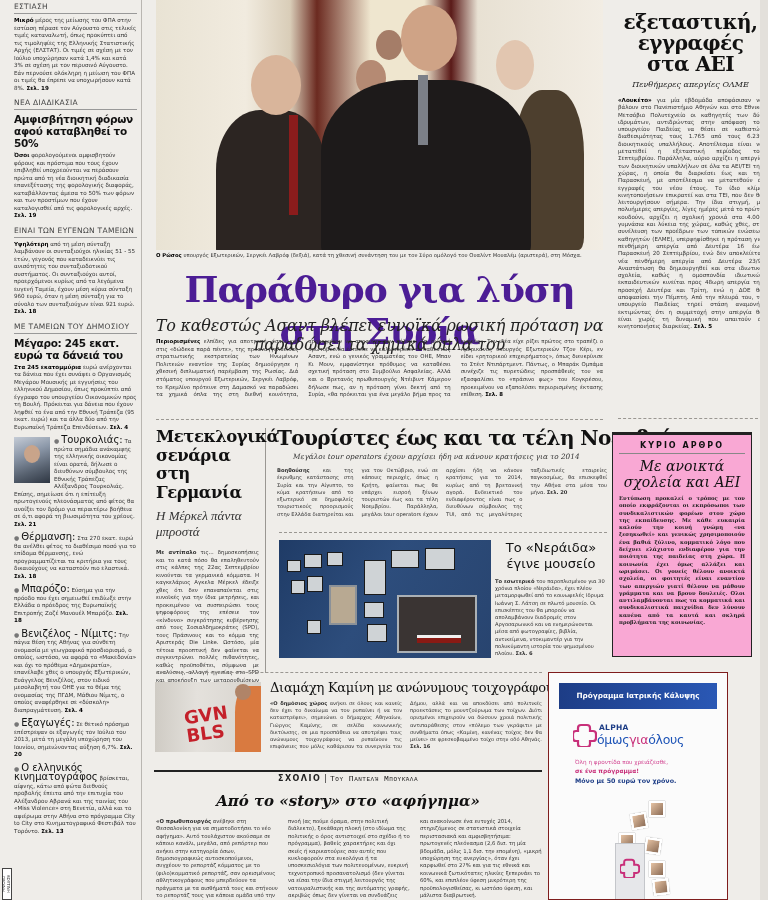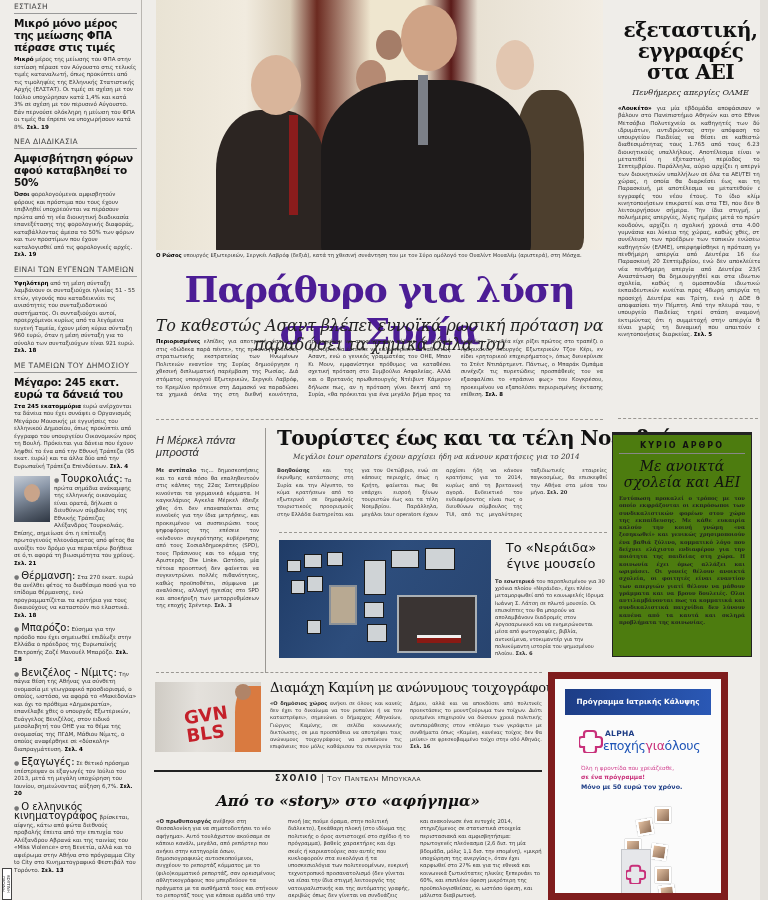--- a/index.html
+++ b/index.html
@@ -41,73 +41,73 @@
 
   
   .lead-head { position: absolute; left: 152px; top: 268px; width: 455px; text-align: center; font-family: "DejaVu Serif", serif; font-size: 36px; letter-spacing: -1px; color: #4c1d95; line-height: 42px; }
   .lead-sub { position: absolute; left: 152px; top: 316px; width: 455px; text-align: center; font-family: "DejaVu Serif", serif; font-style: italic; font-size: 16px; color: #222; letter-spacing: -.2px; }
   .lead-body { position: absolute; left: 156px; top: 338px; width: 447px; column-count: 3; column-gap: 10px; font-size: 5.4px; line-height: 7.6px; color: #333; text-align: justify; }
   .lead-body b { color: #000; }
   .dash { position: absolute; border-top: 1px dashed #9a9792; }
 
   
   .right { position: absolute; left: 618px; top: 0; width: 145px; }
-  .right h2 { font-family: "DejaVu Serif", serif; font-size: 20px; line-height: 21px; text-align: center; color: #111; letter-spacing: -.5px; margin-top: 20px; }
+  .right h2 { font-family: "DejaVu Serif", serif; font-size: 20px; line-height: 21px; text-align: center; color: #111; letter-spacing: -.5px; margin-top: 12px; }
   .right .sub { font-family: "DejaVu Serif", serif; font-style: italic; font-size: 8px; text-align: center; margin: 5px 0 8px; color: #222; }
   .right p { font-size: 5.6px; line-height: 7.3px; color: #333; text-align: justify; }
   .right b { color: #000; }
 
   
   .germany { position: absolute; left: 156px; top: 428px; width: 110px; border-right: 1px solid #9a9792; padding-right: 6px; height: 245px; }
   .germany h2 { font-family: "DejaVu Serif", serif; font-size: 16.5px; line-height: 18.5px; color: #111; letter-spacing: -.5px; }
-  .germany .sub { font-family: Liberation Sans, sans-serif; font-style: italic; font-size: 11px; margin: 6px 0 9px; color: #333; }
+  .germany .sub { font-family: Liberation Serif, serif; font-style: italic; font-size: 13px; margin: 6px 0 9px; color: #333; }
   .germany p { font-size: 5.4px; line-height: 7.5px; color: #333; text-align: justify; }
 
   
   .tourism { position: absolute; left: 277px; top: 426px; width: 330px; }
   .tourism h2 { font-family: "DejaVu Serif", serif; font-size: 20px; line-height: 24px; color: #111; letter-spacing: -.6px; white-space: nowrap; }
   .tourism .sub { font-family: "DejaVu Serif", serif; font-style: italic; font-size: 7.3px; color: #333; margin: 2px 16px 6px; }
   .tourism .body { column-count: 4; column-gap: 8px; font-size: 5.2px; line-height: 7.3px; color: #333; text-align: justify; }
 
   
   .museum-photo { position: absolute; left: 279px; top: 540px; width: 212px; height: 118px; overflow: hidden; background: linear-gradient(120deg,#1f3b66 0%,#2d4d7c 45%,#28446f 100%); }
   .museum-photo .frame { position: absolute; background: #cfd3d6; border: 1px solid #1a1a1a; }
   .museum-photo .case { position: absolute; left: 118px; top: 55px; width: 80px; height: 58px; background: #3a3433; border: 2px solid #aab0b5; }
   .museum-photo .ship { position: absolute; left: 138px; top: 95px; width: 44px; height: 8px; background: #8a1a14; border-top: 3px solid #f0f0f0; }
   .museum-photo .showcase { position: absolute; left: 50px; top: 45px; width: 28px; height: 40px; background: #b8a992; border: 2px solid #8b9198; }
   .museum { position: absolute; left: 495px; top: 540px; width: 112px; }
   .museum h3 { font-family: "DejaVu Sans", sans-serif; font-weight: normal; font-size: 13px; line-height: 16px; text-align: center; color: #111; }
   .museum p { font-size: 5.2px; line-height: 7.2px; color: #333; margin-top: 6px; }
 
   
-  .editorial { position: absolute; left: 612px; top: 432px; width: 140px; height: 225px; border: 1px solid #222; border-top: 3px solid #222; background: #4d7c0f; padding: 6px 6px; }
+  .editorial { position: absolute; left: 612px; top: 432px; width: 140px; height: 225px; border: 1px solid #222; border-top: 3px solid #222; background: #f9a8d4; padding: 6px 6px; }
   .editorial .kick { font-size: 8px; font-weight: bold; letter-spacing: 2px; text-align: center; color: #111; border-bottom: 1px solid #888; padding-bottom: 3px; }
   .editorial h3 { font-family: "DejaVu Serif", serif; font-style: italic; font-weight: normal; font-size: 14px; line-height: 16px; text-align: center; margin: 4px 0 5px; color: #111; }
   .editorial p { font-family: "DejaVu Serif", serif; font-size: 5.3px; line-height: 7.3px; color: #222; text-align: justify; font-weight: bold; }
 
   
   .graffiti-photo { position: absolute; left: 155px; top: 682px; width: 106px; height: 70px; overflow: hidden; background: linear-gradient(90deg,#cfcbc4 0%,#e4e1dc 40%,#d7d3cd 100%); }
   .graffiti-photo .tag { position: absolute; left: 30px; top: 22px; font-family: "DejaVu Sans", sans-serif; font-size: 18px; font-weight: bold; color: #c4202a; line-height: 18px; transform: rotate(-8deg); }
   .graffiti-photo .man { position: absolute; left: 80px; top: 4px; width: 30px; height: 66px; background: #d97a40; border-radius: 40% 0 0 0; }
   .graffiti-photo .manh { position: absolute; left: 80px; top: 2px; width: 16px; height: 16px; border-radius: 50%; background: #b08468; }
   .graffiti { position: absolute; left: 270px; top: 680px; width: 272px; }
   .graffiti h3 { font-family: "DejaVu Serif", serif; font-weight: normal; font-size: 13px; color: #111; letter-spacing: -.3px; white-space: nowrap; }
   .graffiti .body { column-count: 2; column-gap: 8px; font-size: 5.1px; line-height: 7.2px; color: #333; margin-top: 5px; text-align: justify; }
 
   
   .rule-thick { position: absolute; left: 154px; top: 770px; width: 388px; border-top: 2px solid #222; }
   .comment-kick { position: absolute; left: 154px; top: 774px; width: 388px; text-align: center; font-size: 8px; color: #222; }
   .comment-kick .k { font-weight: bold; letter-spacing: 1.5px; margin-top: 43px; }
   .comment-kick .sep { margin: 0 3px; }
-  .comment-kick .by { font-family: Liberation Sans, sans-serif; font-variant: small-caps; letter-spacing: .5px; }
+  .comment-kick .by { font-family: Liberation Mono, monospace; font-variant: small-caps; letter-spacing: .5px; }
   .comment-head { position: absolute; left: 154px; top: 792px; width: 388px; text-align: center; font-family: "DejaVu Serif", serif; font-style: italic; font-size: 15px; color: #111; }
   .comment-body { position: absolute; left: 156px; top: 818px; width: 386px; column-count: 3; column-gap: 10px; font-size: 5.3px; line-height: 7.4px; color: #333; }
 
   
-  .ad { position: absolute; left: 548px; top: 672px; width: 180px; height: 228px; border: 7px solid #7f1d1d; background: #fbfbfb; overflow: hidden; }
+  .ad { position: absolute; left: 548px; top: 672px; width: 180px; height: 228px; border: 1px solid #7f1d1d; background: #fbfbfb; overflow: hidden; }
   .ad .bar { margin: 10px 10px 0; height: 26px; background: linear-gradient(90deg,#1d3d86,#2a58b5); color: #fff; font-size: 7.3px; font-weight: bold; text-align: center; line-height: 26px; }
   .ad .brand { margin: 14px 0 0 24px; position: relative; height: 32px; }
   .ad .cross { position: absolute; left: 0; top: 0; width: 24px; height: 24px; }
   .ad .alpha { position: absolute; left: 26px; top: 0; font-size: 7.5px; color: #1d3d86; font-weight: bold; letter-spacing: .3px; }
   .ad .yg { position: absolute; left: 24px; top: 9px; font-size: 12.5px; color: #1f55b7; letter-spacing: -.3px; }
   .ad .yg .pink { color: #c8307a; }
   .ad .t1 { margin: 4px 0 0 26px; font-size: 5.7px; color: #d24591; }
   .ad .t2 { margin: 3px 0 0 26px; font-size: 5.9px; color: #c8307a; font-weight: bold; }
   .ad .t3 { margin: 3px 0 0 26px; font-size: 6.3px; color: #1d3d86; font-weight: bold; }
   .ad .pic { position: absolute; width: 16px; height: 16px; border: 2px solid #fff; box-shadow: 0 0 1px #777; background: linear-gradient(135deg,#e5c2a3,#8a6b55); }
@@ -119,21 +119,20 @@
 <body>
 
 <div class="paper">
 
   <div class="left-strip"></div>
   <div class="corner-logo">ΚΟΥΤΙΝΗ ΠΡΩΙΝΗ</div>
 
   <div class="left">
     <div>
       <div class="kicker">ΕΣΤΙΑΣΗ</div>
-      <h3>Μικρό μόνο μέρος της μείωσης ΦΠΑ πέρασε στις τιμές</h3>
       <p><b>Μικρό</b> <span>μέρος της μείωσης του ΦΠΑ στην εστίαση πέρασε τον Αύγουστο στις τελικές τιμές καταναλωτή, όπως προκύπτει από τις τιμοληψίες της Ελληνικής Στατιστικής Αρχής (ΕΛΣΤΑΤ). Οι τιμές σε σχέση με τον Ιούλιο υποχώρησαν κατά 1,4% και κατά 3% σε σχέση με τον περυσινό Αύγουστο. Εάν περνούσε ολόκληρη η μείωση του ΦΠΑ οι τιμές θα έπρεπε να υποχωρήσουν κατά 8%.</span> <span class="ref">Σελ. 19</span></p>
     </div>
     <div>
       <div class="kicker">ΝΕΑ ΔΙΑΔΙΚΑΣΙΑ</div>
       <h3>Αμφισβήτηση φόρων αφού καταβληθεί το 50%</h3>
       <p><b>Όσοι</b> <span>φορολογούμενοι αμφισβητούν φόρους και πρόστιμα που τους έχουν επιβληθεί υποχρεούνται να περάσουν πρώτα από τη νέα διοικητική διαδικασία επανεξέτασης της φορολογικής διαφοράς, καταβάλλοντας άμεσα το 50% των φόρων και των προστίμων που έχουν καταλογισθεί από τις φορολογικές αρχές.</span> <span class="ref">Σελ. 19</span></p>
     </div>
     <div>
       <div class="kicker">ΕΙΝΑΙ ΤΩΝ ΕΥΓΕΝΩΝ ΤΑΜΕΙΩΝ</div>
       <p><b>Υψηλότερη</b> <span>από τη μέση σύνταξη λαμβάνουν οι συνταξιούχοι ηλικίας 51 - 55 ετών, γεγονός που καταδεικνύει τις ανισότητες του συνταξιοδοτικού συστήματος. Οι συνταξιούχοι αυτοί, προερχόμενοι κυρίως από τα λεγόμενα ευγενή Ταμεία, έχουν μέση κύρια σύνταξη 960 ευρώ, όταν η μέση σύνταξη για το σύνολο των συνταξιούχων είναι 921 ευρώ.</span> <span class="ref">Σελ. 18</span></p>
@@ -184,20 +183,21 @@
   <div class="dash" style="left:156px; top:419px; width:447px;"></div>
 
   <div class="right">
     <h2>εξεταστική, εγγραφές στα ΑΕΙ</h2>
     <div class="sub">Πενθήμερες απεργίες ΟΛΜΕ</div>
     <p><b>«Λουκέτο»</b> <span>για μία εβδομάδα αποφάσισαν να βάλουν στο Πανεπιστήμιο Αθηνών και στο Εθνικό Μετσόβιο Πολυτεχνείο οι καθηγητές των δύο ιδρυμάτων, αντιδρώντας στην απόφαση του υπουργείου Παιδείας να θέσει σε καθεστώς διαθεσιμότητας τους 1.765 από τους 6.239 διοικητικούς υπαλλήλους. Αποτέλεσμα είναι να μετατεθεί η εξεταστική περίοδος του Σεπτεμβρίου. Παράλληλα, αύριο αρχίζει η απεργία των διοικητικών υπαλλήλων σε όλα τα ΑΕΙ/ΤΕΙ της χώρας, η οποία θα διαρκέσει έως και την Παρασκευή, με αποτέλεσμα να μετατεθούν οι εγγραφές του νέου έτους. Το ίδιο κλίμα κινητοποιήσεων επικρατεί και στα ΤΕΙ, που δεν θα λειτουργήσουν σήμερα. Την ίδια στιγμή, με πολυήμερες απεργίες, λίγες ημέρες μετά το πρώτο κουδούνι, αρχίζει η σχολική χρονιά στα 4.000 γυμνάσια και λύκεια της χώρας, καθώς χθες, στη συνέλευση των προέδρων των τοπικών ενώσεων καθηγητών (ΕΛΜΕ), υπερψηφίσθηκε η πρόταση για πενθήμερη απεργία από Δευτέρα 16 έως Παρασκευή 20 Σεπτεμβρίου, ενώ δεν αποκλείεται νέα πενθήμερη απεργία από Δευτέρα 23/9. Αναστάτωση θα δημιουργηθεί και στα ιδιωτικά σχολεία, καθώς η ομοσπονδία ιδιωτικών εκπαιδευτικών κινείται προς 48ωρη απεργία την προσεχή Δευτέρα και Τρίτη, ενώ η ΔΟΕ θα αποφασίσει την Πέμπτη. Από την πλευρά του, το υπουργείο Παιδείας τηρεί στάση αναμονής εκτιμώντας ότι η συμμετοχή στην απεργία θα είναι χωρίς τη δυναμική που απαιτούν οι κινητοποιήσεις διαρκείας.</span> <b>Σελ. 5</b></p>
   </div>
   <div class="dash" style="left:618px; top:418px; width:140px;"></div>
 
   <div class="germany">
+    <h2>Μετεκλογικά σενάρια στη Γερμανία</h2>
     <div class="sub">Η Μέρκελ πάντα μπροστά</div>
     <p><b>Με αντίπαλο</b> <span>τις... δημοσκοπήσεις και το κατά πόσο θα επαληθευτούν στις κάλπες της 22ας Σεπτεμβρίου κινούνται τα γερμανικά κόμματα. Η καγκελάριος Αγκελα Μέρκελ έδειξε χθες ότι δεν επαναπαύεται στις ευνοϊκές για την ίδια μετρήσεις, και προκειμένου να συσπειρώσει τους ψηφοφόρους της επέσειε τον «κίνδυνο» συγκρότησης κυβέρνησης από τους Σοσιαλδημοκράτες (SPD), τους Πράσινους και το κόμμα της Αριστεράς Die Linke. Ωστόσο, μία τέτοια προοπτική δεν φαίνεται να συγκεντρώνει πολλές πιθανότητες, καθώς προϋποθέτει, σύμφωνα με αναλύσεις, αλλαγή ηγεσίας στο SPD και αποκήρυξη των μεταρρυθμίσεων της εποχής Σρέντερ.</span> <b>Σελ. 3</b></p>
   </div>
 
   <div class="tourism">
     <h2>Τουρίστες έως και τα τέλη Νοεμβρίου</h2>
     <div class="sub">Μεγάλοι tour operators έχουν αρχίσει ήδη να κάνουν κρατήσεις για το 2014</div>
     <div class="body"><b>Βοηθούσης</b> <span>και της έκρυθμης κατάστασης στη Συρία και την Αίγυπτο, το κύμα κρατήσεων από το εξωτερικό σε δημοφιλείς τουριστικούς προορισμούς στην Ελλάδα διατηρείται και για τον Οκτώβριο, ενώ σε κάποιες περιοχές, όπως η Κρήτη, φαίνεται πως θα υπάρχει εισροή ξένων τουριστών έως και τα τέλη Νοεμβρίου. Παράλληλα, μεγάλοι tour operators έχουν αρχίσει ήδη να κάνουν κρατήσεις για το 2014, κυρίως από τη βρετανική αγορά. Ενδεικτικό του ενδιαφέροντος είναι πως ο διευθύνων σύμβουλος της TUI, από τις μεγαλύτερες ταξιδιωτικές εταιρείες παγκοσμίως, θα επισκεφθεί την Αθήνα στα μέσα του μήνα.</span> <b>Σελ. 20</b></div>
   </div>
   <div class="dash" style="left:279px; top:532px; width:328px;"></div>
@@ -248,21 +248,21 @@
   <h3 class="comment-head">Από το «story» στο «αφήγημα»</h3>
   <div class="comment-body"><b>«Ο πρωθυπουργός</b> <span>ανέβηκε στη Θεσσαλονίκη για να σηματοδοτήσει το νέο αφήγημα». Αυτό τουλάχιστον ακούσαμε σε κάποιο κανάλι, μεγάλα, από ρεπόρτερ που ανήκει στην κατηγορία όσων, δημοσιογραφικώς αυτοσκοπούμενοι, συγχέουν το ρεπορτάζ κόμματος με το (φιλο)κομματικό ρεπορτάζ, σαν ορκισμένους αθλητικογράφους που μπερδεύουν τα πράγματα με τα αισθήματά τους και στήνουν το ρεπορτάζ τους για κάποια ομάδα υπό την οπτική φανατικού συνδεσμίτη. Ενα αφήγημα, για να είναι ό,τι ορίζει το όνομά του, θέλει πνοή (ας πούμε όραμα, στην πολιτική διάλεκτο), ξεκάθαρη πλοκή (στο ιδίωμα της πολιτικής ο όρος αντιστοιχεί στο σχέδιο ή το πρόγραμμα), βαθείς χαρακτήρες και όχι σκιές ή καρικατούρες σαν αυτές που κυκλοφορούν στα ευκολόγια ή τα υποσκεσιολόγια των πολιτευομένων, ευκρινή τεχνοτροπικό προσανατολισμό (δεν γίνεται να είσαι την ίδια στιγμή λειτουργός της νατουραλιστικής και της αυτόματης γραφής, ακριβώς όπως δεν γίνεται να συνδυάζεις ανεύθυνα τον νεοφιλελευθερισμό με την κοινωνική ευαισθησία). Ο κ. Σαμαράς διείδε και ανακοίνωσε ένα ευτυχές 2014, στηριζόμενος σε στατιστικά στοιχεία περιστασιακά και αμφισβητήσιμα: πρωτογενές πλεόνασμα (2,6 δισ. τη μία βδομάδα, μόλις 1,1 δισ. την επομένη), «μικρή υποχώρηση της ανεργίας», όταν έχει καρφωθεί στο 27% και για τις εθνικά και κοινωνικά ζωτικότατες ηλικίες ξεπερνάει το 60%, και επιπλέον ύφεση μικρότερη της προϋπολογισθείσας, κι ωστόσο ύφεση, και μάλιστα διαβρωτική.</span></div>
 
   <div class="ad">
     <div class="bar">Πρόγραμμα Ιατρικής Κάλυψης</div>
     <div class="brand">
       <svg class="cross" viewBox="0 0 24 24">
         <path d="M8 2 h6 a3 3 0 0 1 3 3 v3 h3 a3 3 0 0 1 3 3 v4 a3 3 0 0 1 -3 3 h-3 v3 a3 3 0 0 1 -3 3 h-6 a3 3 0 0 1 -3 -3 v-3 h-2 a3 3 0 0 1 -3 -3 v-4 a3 3 0 0 1 3 -3 h2 v-3 a3 3 0 0 1 3 -3z" fill="none" stroke="#c8307a" stroke-width="2.2"></path>
       </svg>
       <span class="alpha">ALPHA</span>
-      <span class="yg"><span>εποχής</span><span class="pink">για</span><span>όλους</span></span>
+      <span class="yg"><span>όμως</span><span class="pink">για</span><span>όλους</span></span>
     </div>
     <div class="t1">Όλη η φροντίδα που χρειάζεσθε,</div>
     <div class="t2">σε ένα πρόγραμμα!</div>
     <div class="t3">Μόνο με 50 ευρώ τον χρόνο.</div>
     <div class="pic" style="left:100px;top:128px;"></div>
     <div class="pic" style="left:82px;top:140px;transform:rotate(-10deg);"></div>
     <div class="pic" style="left:70px;top:160px;"></div>
     <div class="pic" style="left:96px;top:165px;transform:rotate(8deg);"></div>
     <div class="pic" style="left:100px;top:188px;"></div>
     <div class="pic" style="left:104px;top:206px;transform:rotate(-6deg);"></div>

